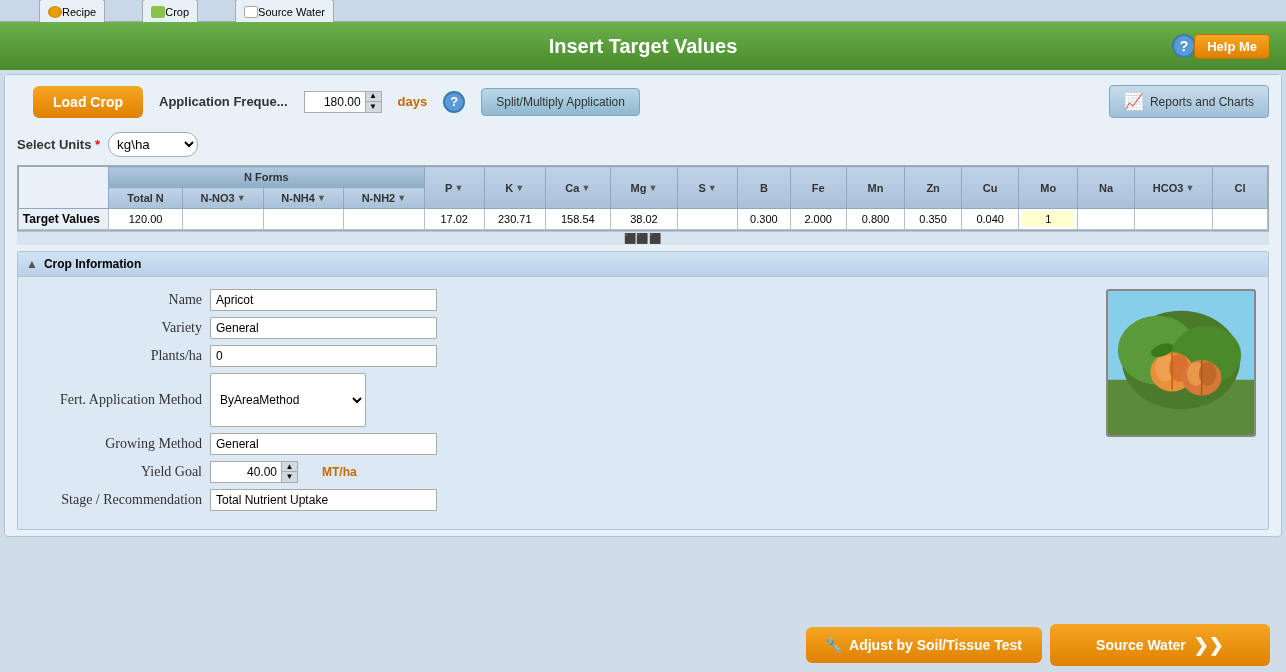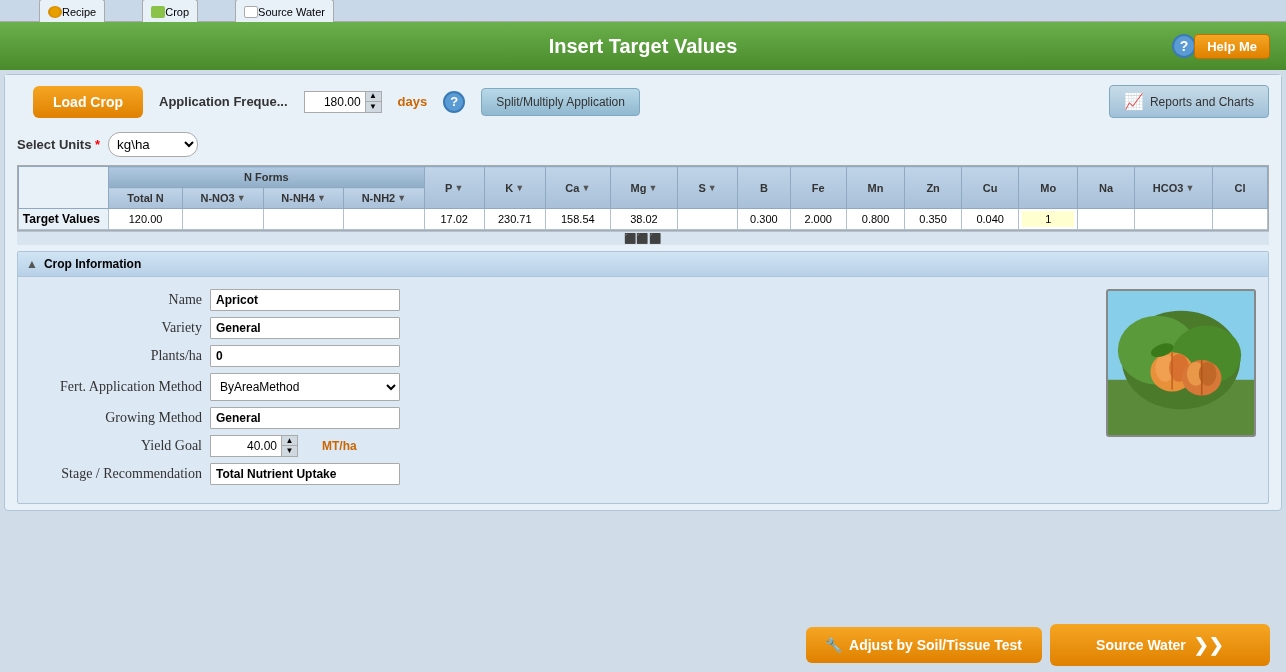--- a/index.html
+++ b/index.html
@@ -55,22 +55,22 @@
     .scroll-area { height: 14px; background: #d8e4f0; border-top: 1px solid #b0c4d8; display: flex; align-items: center; justify-content: center; font-size: 10px; color: #888; margin: 0 12px; }
 
     
     .crop-info-section { margin: 6px 12px; border: 1px solid #b0c4d8; border-radius: 2px; background: #dce8f4; }
     .crop-info-header { display: flex; align-items: center; gap: 6px; padding: 5px 8px; background: linear-gradient(to bottom, #d0e4f4, #b8d0e8); border-bottom: 1px solid #b0c4d8; font-weight: bold; font-size: 12px; cursor: pointer; }
     .collapse-icon { font-size: 12px; color: #555; }
     .crop-info-body { display: flex; padding: 12px; gap: 20px; }
     .crop-fields { flex: 1; }
     .field-row { display: flex; align-items: center; margin-bottom: 6px; }
     .field-label { width: 180px; text-align: right; padding-right: 8px; color: #333; font-size: 14px; font-family: Liberation Serif, serif; }
-    .field-input { width: 190px; border: 1px solid #aaa; padding: 3px 5px; font-size: 12px; background: white; border-radius: 1px; font-weight: bold; }
-    .field-select { width: 190px; border: 1px solid #aaa; padding: 5px 5px; font-size: 12px; background: white; border-radius: 1px; }
+    .field-input { width: 227px; border: 1px solid #aaa; padding: 3px 5px; font-size: 12px; background: white; border-radius: 1px; }
+    .field-select { width: 156px; border: 1px solid #aaa; padding: 18px 5px; font-size: 12px; background: white; border-radius: 1px; }
     .yield-wrapper { display: flex; align-items: center; gap: 24px; }
     .mt-label { color: #cc6600; font-weight: bold; font-size: 12px; }
     .crop-image { width: 150px; height: 148px; background: linear-gradient(135deg, #6a9a4a 0%, #8ab060 20%, #e8a050 50%, #d07030 70%, #b85020 100%); border: 2px solid #888; border-radius: 3px; overflow: hidden; display: flex; align-items: center; justify-content: center; }
 
     
     .bottom-bar { position: fixed; bottom: 0; left: 0; right: 0; height: 55px; background: #d0dce8; display: flex; align-items: center; justify-content: flex-end; gap: 8px; padding-right: 16px; }
     .adjust-btn { background: linear-gradient(to bottom, #f5a623, #e08000); color: white; border: none; border-radius: 6px; padding: 10px 20px; font-size: 14px; font-weight: bold; cursor: pointer; display: flex; align-items: center; gap: 6px; }
     .source-water-btn { background: linear-gradient(to bottom, #f5a623, #e08000); color: white; border: none; border-radius: 6px; padding: 10px 20px; font-size: 14px; font-weight: bold; cursor: pointer; display: flex; align-items: center; gap: 8px; min-width: 220px; justify-content: center; }
     .arrow-right { font-size: 18px; }
 

